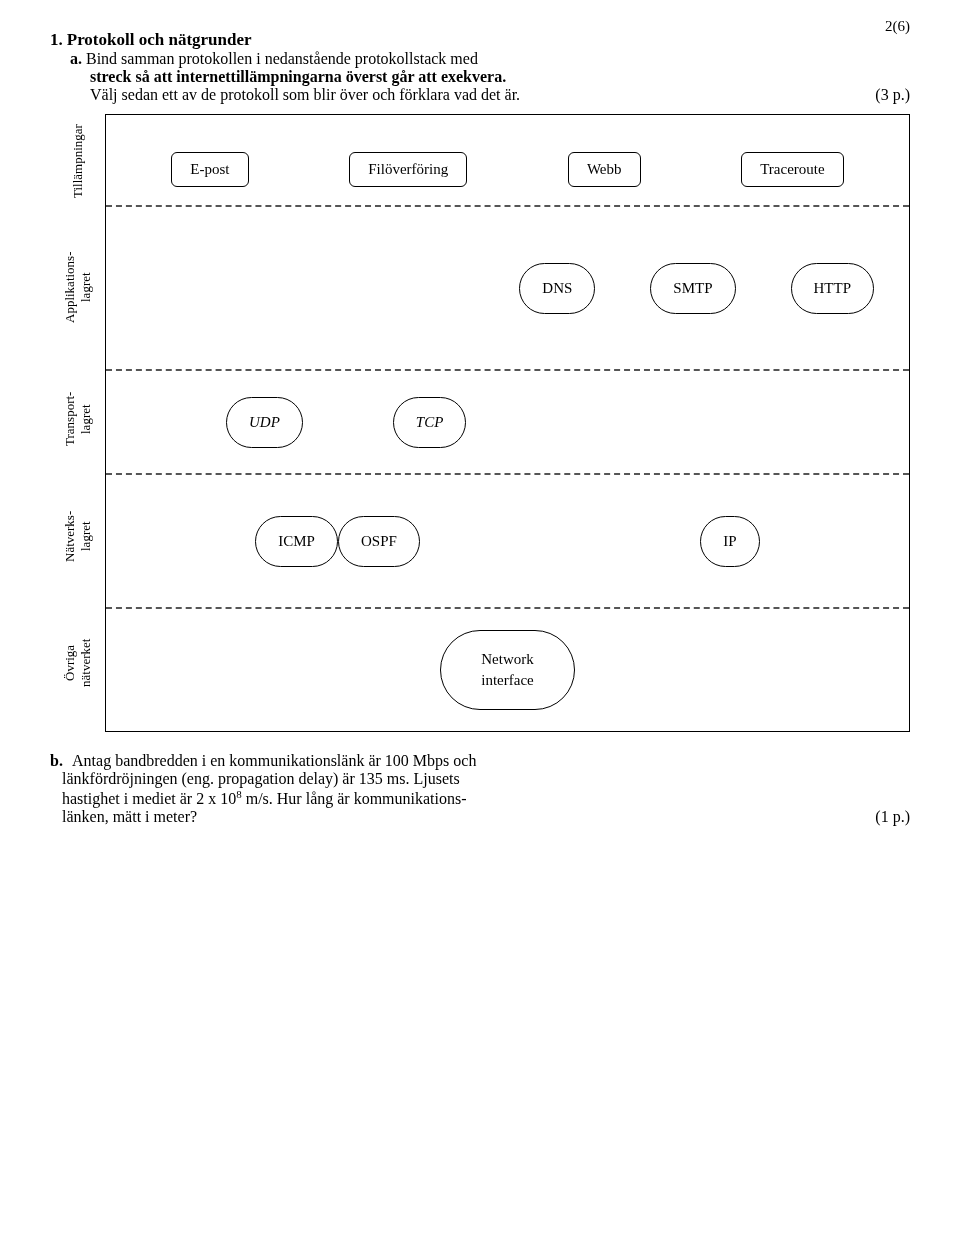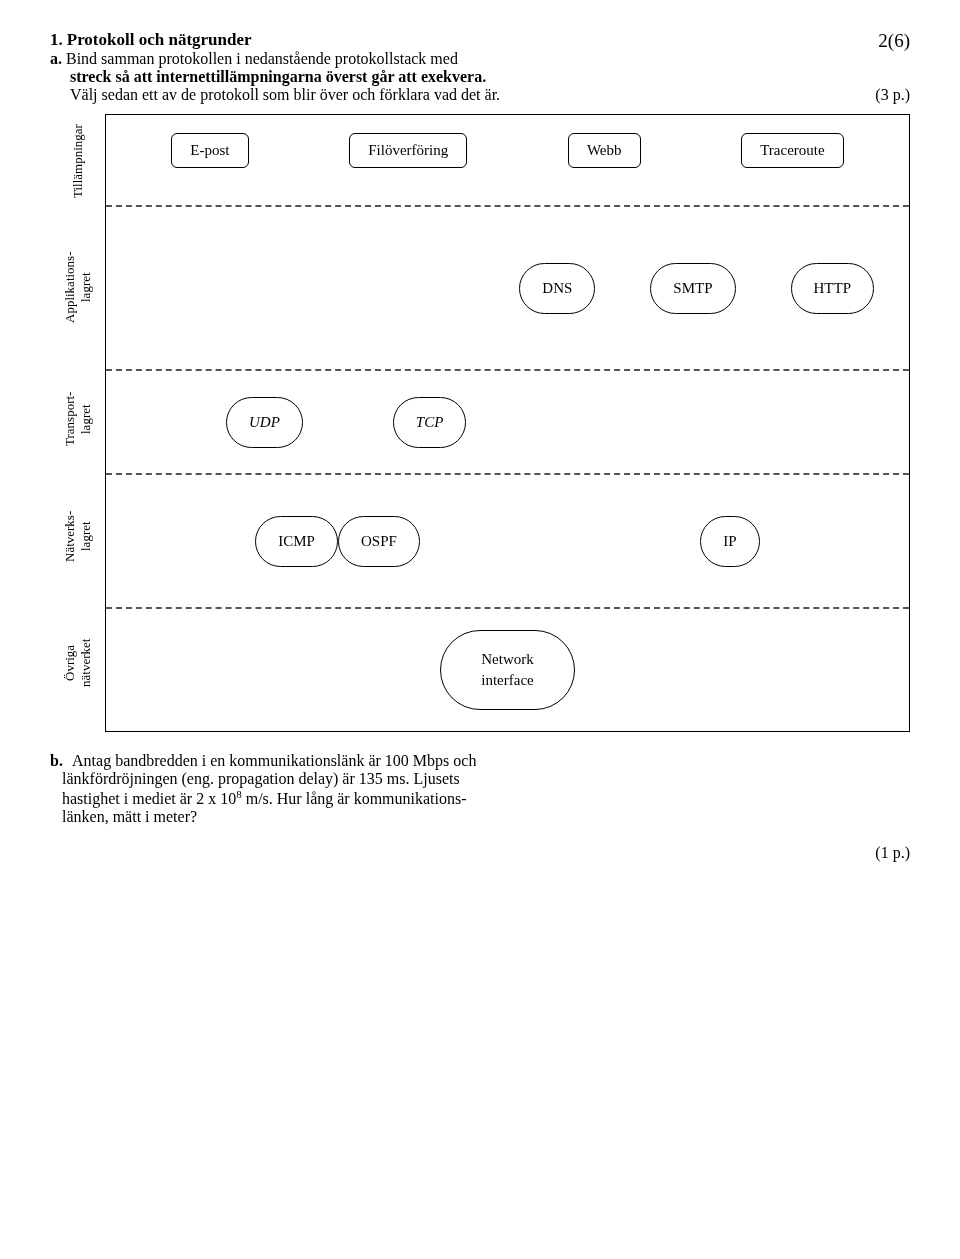--- a/index.html
+++ b/index.html
@@ -8,32 +8,33 @@
       background: #fff;
       color: #000;
       width: 960px;
       min-height: 1259px;
       position: relative;
       padding: 30px 50px 30px 50px;
     }
 
     .page-number {
       position: absolute;
-      top: 30px;
+      top: 18px;
       right: 50px;
-      font-size: 19px;
+      font-size: 15px;
     }
 
     .section-title {
       font-size: 17px;
       font-weight: bold;
       margin-bottom: 6px;
     }
 
     .question-a {
+      margin-left: 20px;
       margin-bottom: 6px;
       font-size: 16px;
     }
 
     .points {
       font-size: 16px;
     }
 
     
     .rect-box {
@@ -126,21 +127,21 @@
       flex: 1;
       border: 1.5px solid #000;
       display: flex;
       flex-direction: column;
     }
 
     .tillaempning-layer {
       display: flex;
       flex-direction: row;
       justify-content: space-around;
-      align-items: flex-start;
+      align-items: flex-end;
       padding: 18px 15px;
       min-height: 90px;
     }
 
     .dashed-line {
       border: none;
       border-top: 2.5px dashed #555;
       margin: 0;
     }
 
@@ -337,14 +338,14 @@
 
   </div>
 </div>
 
 <div class="question-b">
   <span style="font-weight:bold; margin-right:6px;">b.</span>
   <span>Antag bandbredden i en kommunikationslänk är 100 Mbps och<br>
   &nbsp;&nbsp;&nbsp;länkfördröjningen (eng. propagation delay) är 135 ms. Ljusets<br>
   &nbsp;&nbsp;&nbsp;hastighet i mediet är 2 x 10<sup>8</sup> m/s. Hur lång är kommunikations-<br>
   &nbsp;&nbsp;&nbsp;länken, mätt i meter?</span>
-  <span style="float:right;margin-top:36px;">(1 p.)</span>
+  <span style="float:right;">(1 p.)</span>
 </div>
 
 </body></html>

